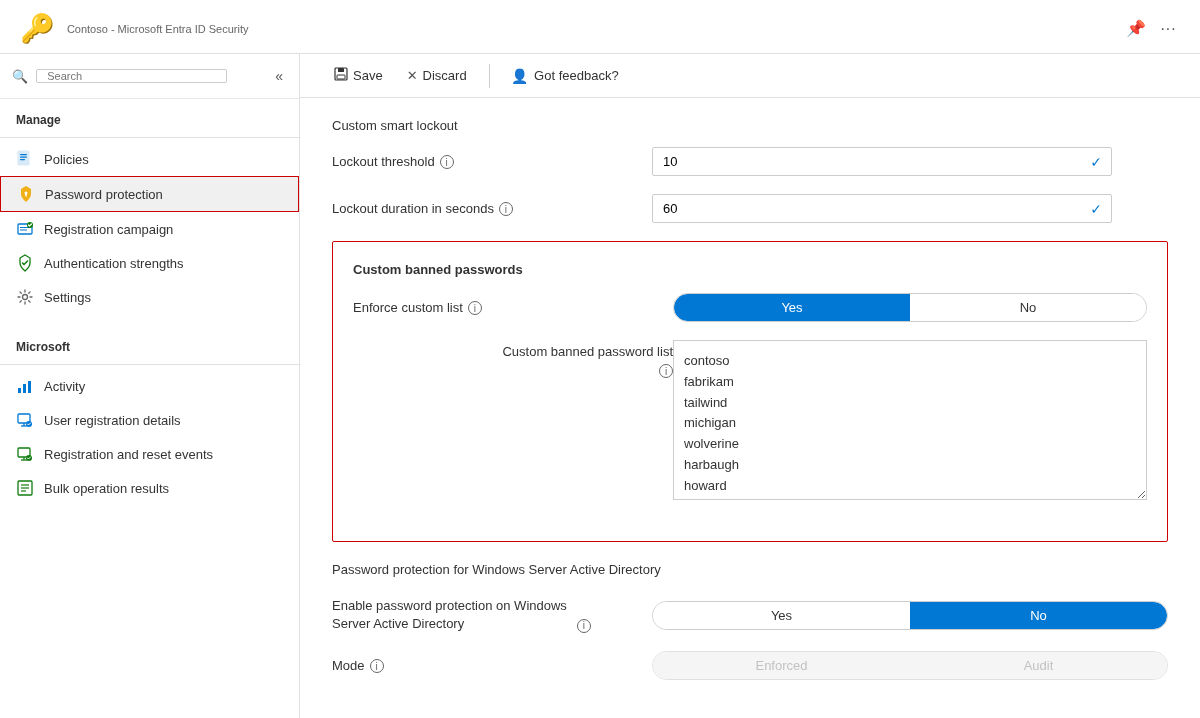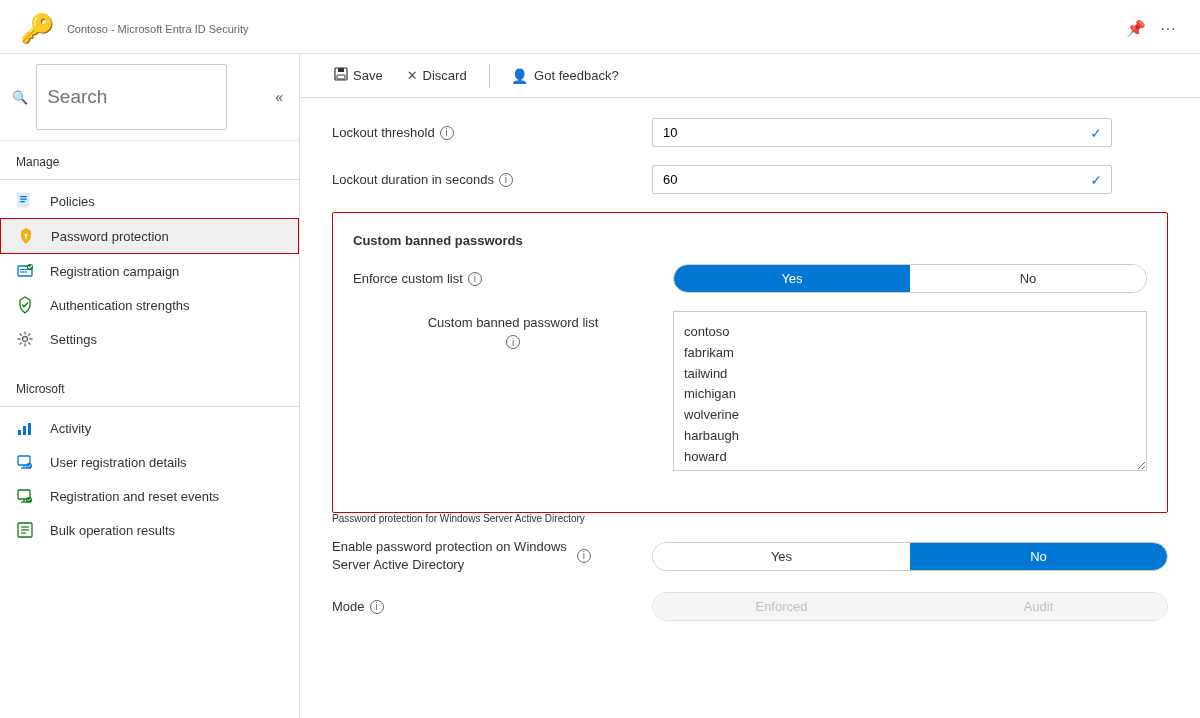--- a/index.html
+++ b/index.html
@@ -15,57 +15,57 @@
     .header-actions { display: flex; align-items: center; gap: 6px; }
     .header-icon-btn { background: none; border: none; cursor: pointer; color: #555; font-size: 16px; padding: 4px; }
     
     
     .main-layout { display: flex; flex: 1; overflow: hidden; }
     
     
     .sidebar { width: 300px; min-width: 300px; border-right: 1px solid #e0e0e0; display: flex; flex-direction: column; background: #fff; overflow-y: auto; }
     
     .sidebar-search { padding: 10px 12px; border-bottom: 1px solid #e8e8e8; display: flex; align-items: center; gap: 8px; }
-    .sidebar-search input { border: 1px solid #ccc; border-radius: 2px; padding: 21px 10px; width: 191px; font-size: 19px; outline: none; }
+    .sidebar-search input { border: 1px solid #ccc; border-radius: 2px; padding: 0 10px; width: 191px; font-size: 11px; outline: none; }
     .sidebar-collapse { background: none; border: none; cursor: pointer; font-size: 14px; color: #555; padding: 4px; margin-left: auto; }
     
-    .sidebar-section-label { font-size: 12px; font-weight: 400; color: #333; padding: 14px 16px 6px 16px; text-transform: none; }
+    .sidebar-section-label { font-size: 12px; font-weight: 700; color: #333; padding: 14px 16px 6px 16px; text-transform: none; }
     .sidebar-divider { border: none; border-top: 1px solid #e0e0e0; margin: 4px 0; }
     
-    .sidebar-item { display: flex; align-items: center; padding: 8px 16px; cursor: pointer; gap: 16px; font-size: 13px; color: #333; }
+    .sidebar-item { display: flex; align-items: center; padding: 8px 16px; cursor: pointer; gap: 10px; font-size: 13px; color: #333; }
     .sidebar-item.active { background: #f0f0f0; border: 1px solid #cc0000; }
     .sidebar-item-icon { width: 18px; height: 18px; display: flex; align-items: center; justify-content: center; flex-shrink: 0; }
     
     
     .toolbar { display: flex; align-items: center; padding: 8px 24px; border-bottom: 1px solid #e0e0e0; gap: 4px; background: #fff; }
     .toolbar-btn { display: flex; align-items: center; gap: 5px; background: none; border: none; cursor: pointer; padding: 5px 10px; font-size: 13px; color: #333; }
     .toolbar-divider { width: 1px; height: 24px; background: #ccc; margin: 0 8px; }
     
     
     .content { flex: 1; overflow-y: auto; padding: 20px 32px; background: #fff; }
     
     .section-title { font-size: 13px; font-weight: 400; color: #333; margin-bottom: 16px; }
     
     .form-row { display: flex; align-items: center; margin-bottom: 18px; }
-    .form-label { width: 320px; min-width: 320px; font-size: 13px; color: #333; display: flex; align-items: center; gap: 5px; }
+    .form-label { width: 320px; min-width: 320px; font-size: 13px; color: #333; display: flex; align-items: flex-end; gap: 5px; }
     .form-control { flex: 1; }
     .dropdown-wrapper { position: relative; display: inline-block; min-width: 460px; }
     .dropdown-wrapper select { width: 100%; padding: 6px 32px 6px 10px; border: 1px solid #ccc; border-radius: 2px; font-size: 13px; appearance: none; background: #fff; cursor: pointer; }
     .dropdown-check { position: absolute; right: 10px; top: 50%; transform: translateY(-50%); color: #0078d4; font-size: 14px; pointer-events: none; }
     
     
     .toggle-group { display: flex; border: 1px solid #ccc; border-radius: 20px; overflow: hidden; min-width: 460px; }
     .toggle-btn { flex: 1; padding: 6px 16px; border: none; background: #fff; font-size: 13px; cursor: pointer; text-align: center; }
     .toggle-btn.active-yes { background: #0078d4; color: #fff; border-radius: 20px 0 0 20px; }
     .toggle-btn.active-no { background: #0078d4; color: #fff; border-radius: 0 20px 20px 0; }
     .toggle-btn.inactive { background: #fff; color: #333; }
     .toggle-btn.disabled-inactive { background: #f0f0f0; color: #999; cursor: default; }
     
     
-    .banned-section { border: 1px solid #cc0000; border-radius: 2px; padding: 20px 20px; }
+    .banned-section { border: 1px solid #cc0000; border-radius: 2px; padding: 20px 20px; margin-bottom: 20px; }
     .banned-section-title { font-size: 13px; font-weight: 600; color: #333; margin-bottom: 16px; }
     
     
     .password-list { width: 100%; min-height: 160px; border: 1px solid #ccc; padding: 10px; font-size: 13px; font-family: inherit; color: #333; resize: vertical; line-height: 1.6; }
     
     .info-icon { color: #666; font-size: 12px; cursor: help; width: 14px; height: 14px; border: 1px solid #666; border-radius: 50%; display: inline-flex; align-items: center; justify-content: center; font-style: normal; font-size: 10px; flex-shrink: 0; }
     
     
     .icon-policies { color: #0078d4; }
     .icon-auth { color: #107c10; }
@@ -228,20 +228,21 @@
         </button>
         <div class="toolbar-divider"></div>
         <button class="toolbar-btn">
           <span style="font-size:14px;">👤</span>
           <span>Got feedback?</span>
         </button>
       </div>
 
       <div class="content">
 
+        <div class="section-title" style="font-weight:400; margin-bottom:14px;">Custom smart lockout</div>
 
         <div class="form-row">
           <div class="form-label">
             <span>Lockout threshold</span>
             <span class="info-icon">i</span>
           </div>
           <div class="form-control">
             <div class="dropdown-wrapper">
               <select style="width: 100%; padding: 6px 32px 6px 10px; border: 1px solid rgb(204, 204, 204); border-radius: 2px; font-size: 13px; appearance: none; background: rgb(255, 255, 255); cursor: pointer; min-width: 460px; outline: none;">
                 <option>10</option>
@@ -298,21 +299,21 @@
 fabrikam
 tailwind
 michigan
 wolverine
 harbaugh
 howard</textarea>
             </div>
           </div>
         </div>
 
-        <div style="font-size:10px; font-weight:400; color:#333; margin-bottom:14px;">Password protection for Windows Server Active Directory</div>
+        <div style="font-size:13px; font-weight:400; color:#333; margin-bottom:20px;">Password protection for Windows Server Active Directory</div>
 
         <div class="form-row" style="align-items:center;">
           <div class="form-label" style="line-height:1.4;">
             <span>Enable password protection on Windows<br>Server Active Directory</span>
             <span class="info-icon" style="margin-left:5px;">i</span>
           </div>
           <div class="form-control">
             <div class="toggle-group">
               <button class="toggle-btn inactive">Yes</button>
               <button class="toggle-btn active-no">No</button>

